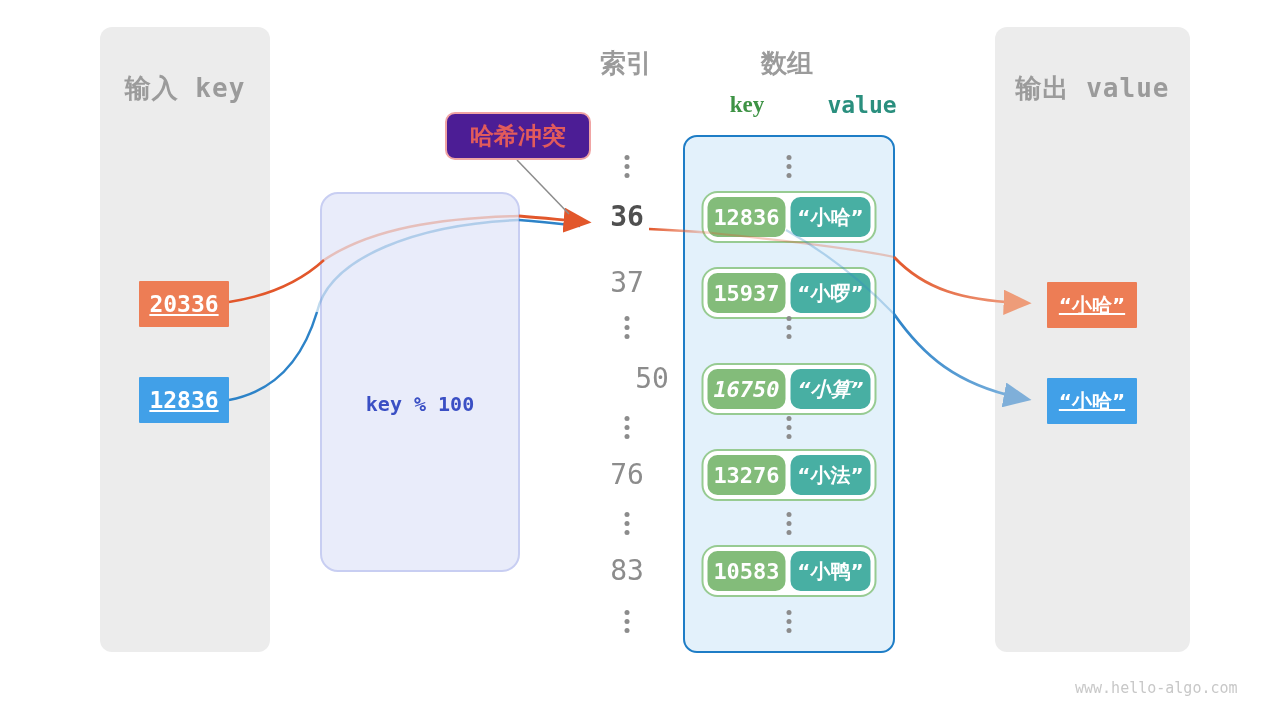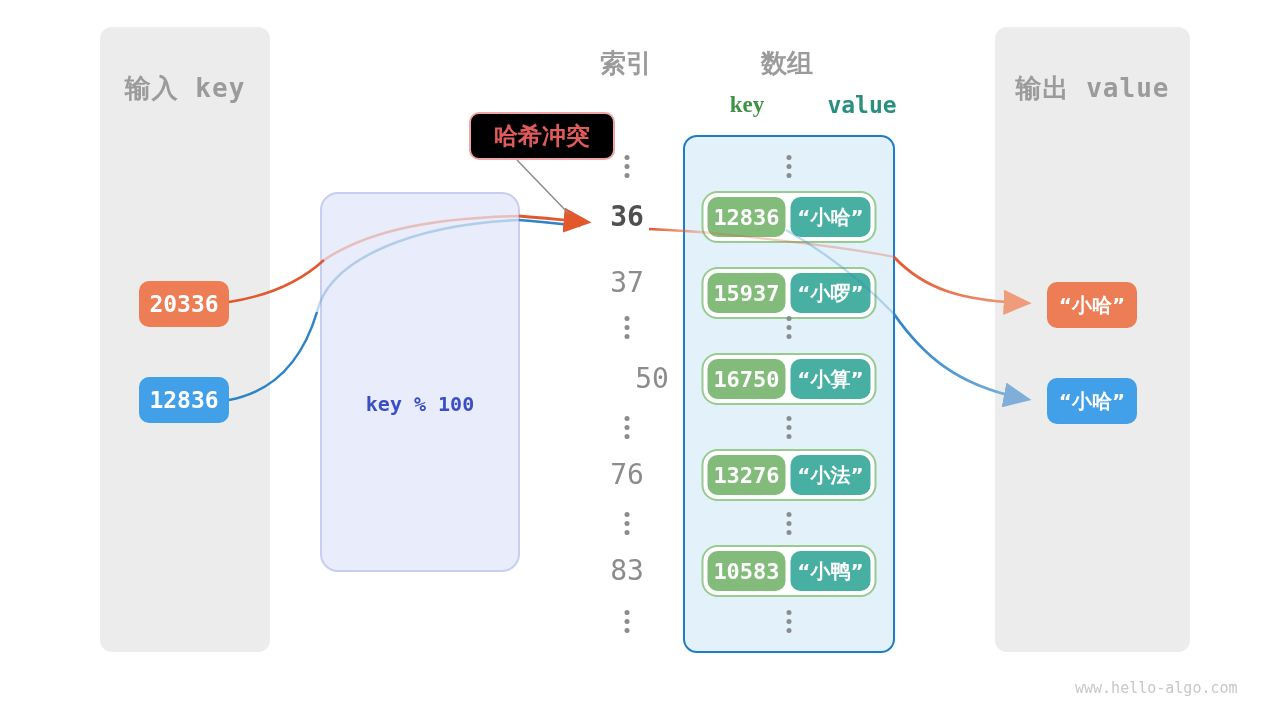--- a/index.html
+++ b/index.html
@@ -6,40 +6,40 @@
   #stage{position:relative;width:1280px;height:720px;background:#ffffff;overflow:hidden;
          font-family:"DejaVu Sans","Liberation Sans",sans-serif;}
 
   
   .side-panel{position:absolute;top:27px;height:625px;background:#ECECEC;border-radius:12px;}
   .panel-title{position:absolute;top:44px;width:100%;text-align:center;
     font-family:"DejaVu Sans Mono","DejaVu Sans",sans-serif;
     font-weight:bold;font-size:26px;color:#9B9B9B;letter-spacing:1px;}
 
   
-  .kv-box{position:absolute;width:90px;height:46px;border-radius:10px;color:#fff;
-    display:flex;align-items:center;justify-content:center;}
+  .kv-box{position:absolute;width:90px;height:46px;border-radius:1px;color:#fff;
+    display:flex;align-items:center;justify-content:center;text-decoration:underline;}
   .kv-box.num{font-family:"DejaVu Sans Mono",monospace;font-weight:bold;font-size:23px;}
   .kv-box.txt{font-weight:bold;font-size:20px;}
   .c-orange{background:var(--accent-orange,#ED7D55);}
   .c-blue{background:var(--accent-blue,#41A0E8);}
 
   
   .hash-box{position:absolute;left:320px;top:192px;width:200px;height:380px;
     background:#E9ECFA;border:2px solid #C8CEF2;border-radius:18px;box-sizing:border-box;}
   .hash-name{position:absolute;left:0;top:148px;width:100%;text-align:center;
     font-weight:bold;font-size:26px;color:var(--hash-text,#3A4FC4);}
   .hash-formula{position:absolute;left:0;top:198px;width:100%;text-align:center;
     font-family:"DejaVu Sans Mono",monospace;font-weight:bold;font-size:20px;color:var(--hash-text,#3A4FC4);}
 
   
   .collision{position:absolute;left:445px;top:112px;width:146px;height:48px;box-sizing:border-box;
-    background:#000000;border:2px solid #F0A4A4;border-radius:10px;
+    background:#4c1d95;border:2px solid #F0A4A4;border-radius:10px;
     display:flex;align-items:center;justify-content:center;
-    font-weight:bold;font-size:24px;color:var(--collision-text,#E25B5B);z-index:6;margin-left:24px;}
+    font-weight:bold;font-size:24px;color:var(--collision-text,#E25B5B);z-index:6;}
 
   
   .col-title{position:absolute;top:46px;transform:translateX(-50%);
     font-weight:bold;font-size:26px;color:#9B9B9B;}
   .kv-header{position:absolute;top:92px;transform:translateX(-50%);
     font-family:"DejaVu Sans Mono",monospace;font-weight:bold;font-size:23px;}
 
   
   .array-box{position:absolute;left:683px;top:135px;width:212px;height:518px;box-sizing:border-box;
     background:#E3F1FB;border:2.5px solid var(--array-border,#1E7DC6);border-radius:14px;}
@@ -137,21 +137,21 @@
       </div>
       <div class="array-row" style="left: 789px; top: 267px;">
         <div class="pill key">15937</div>
         <div class="pill val">“小啰”</div>
       </div>
       <div class="vdots" style="left: 789px; top: 316px;">
         <i></i>
         <i></i>
         <i></i>
       </div>
-      <div class="array-row" style="left: 789px; top: 353px;">
+      <div class="array-row" style="left: 789px; top: 363px; font-style: italic;">
         <div class="pill key">16750</div>
         <div class="pill val">“小算”</div>
       </div>
       <div class="vdots" style="left: 789px; top: 416px;">
         <i></i>
         <i></i>
         <i></i>
       </div>
       <div class="array-row" style="left: 789px; top: 449px;">
         <div class="pill key">13276</div>

